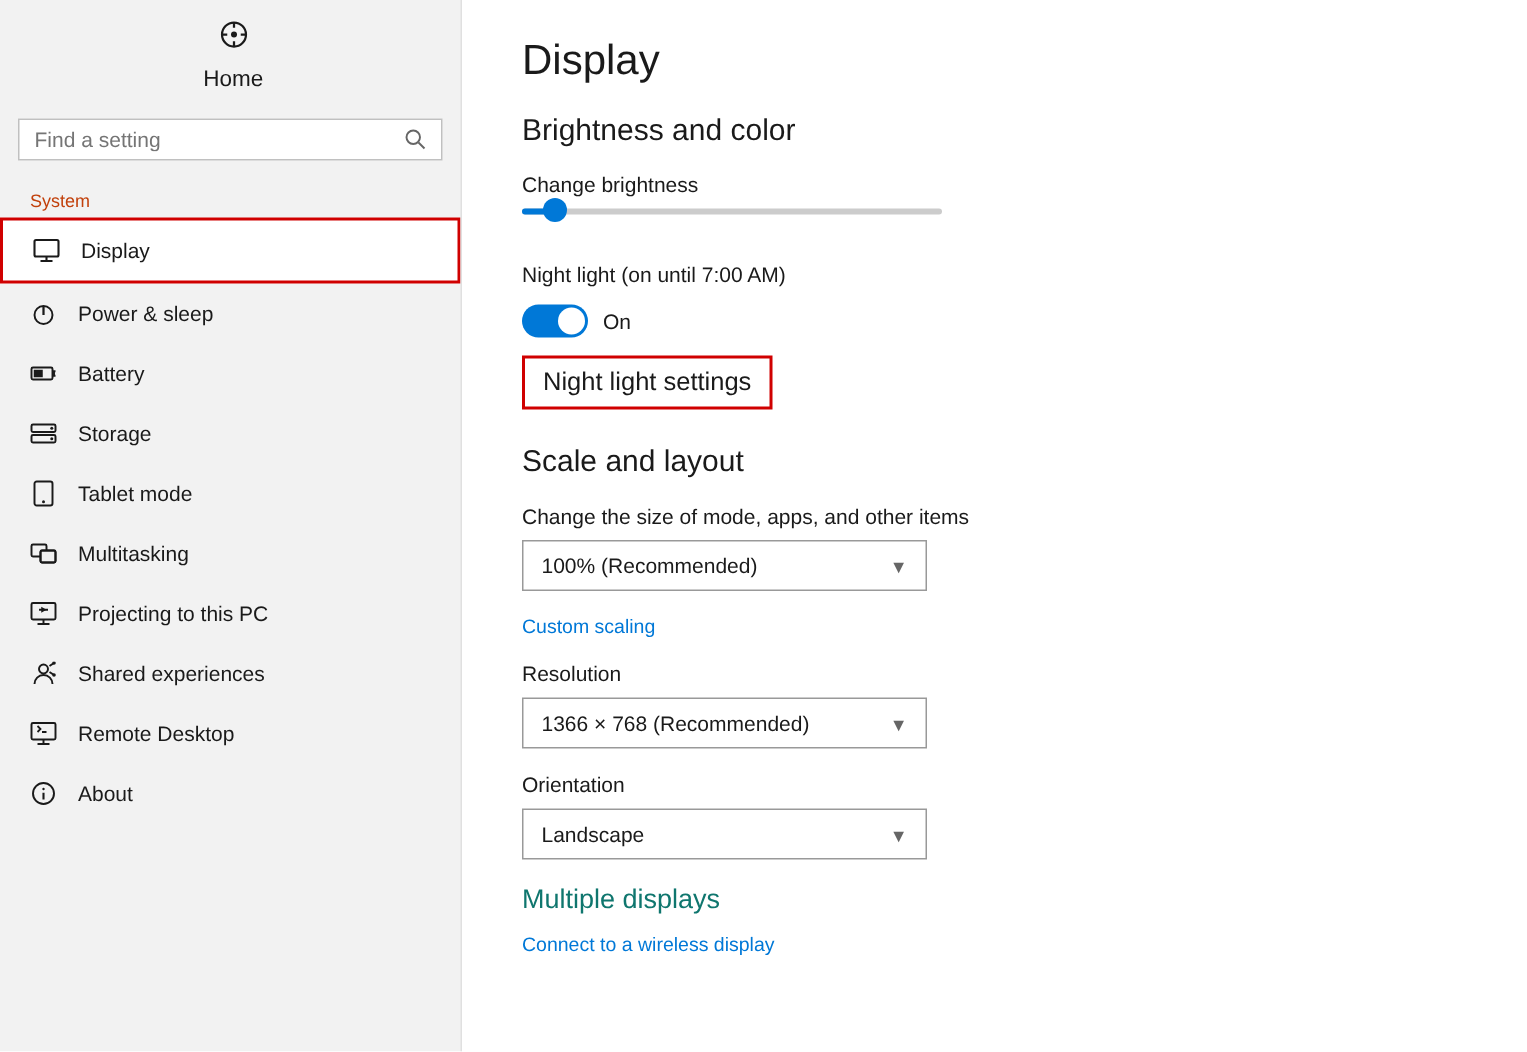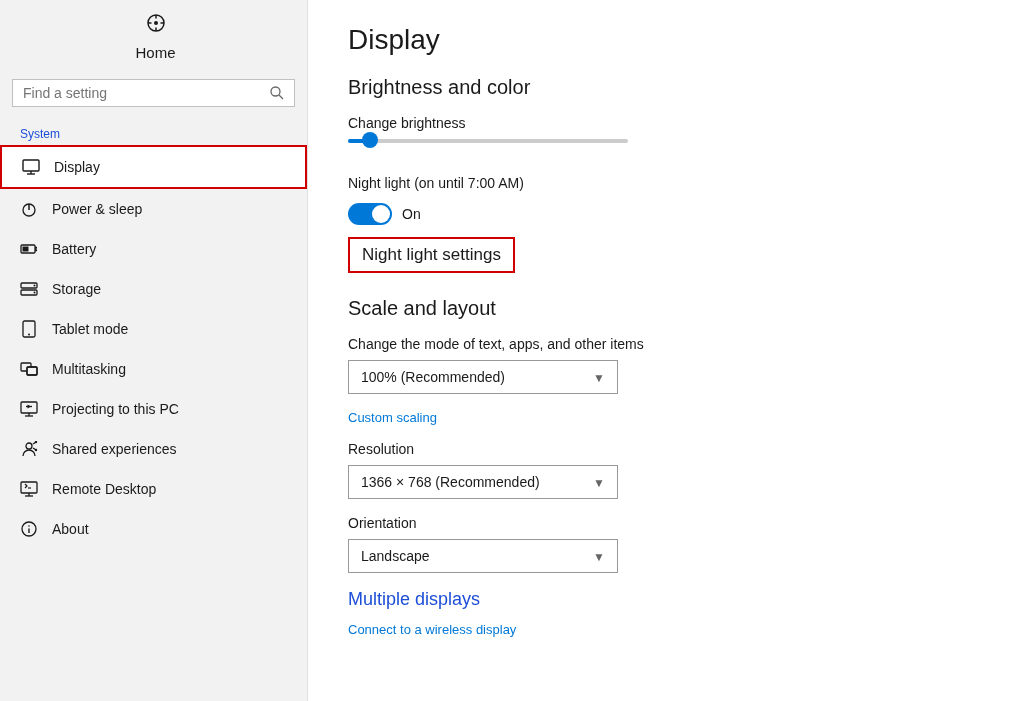--- a/index.html
+++ b/index.html
@@ -53,21 +53,21 @@
       color: #6d28d9;
     }
     .search-icon-svg {
       color: #666;
       font-size: 14px;
     }
 
     .section-label {
       padding: 8px 20px 4px 20px;
       font-size: 12px;
-      color: #1d4ed8;
+      color: #c2410c;
       text-transform: none;
       font-weight: 400;
     }
 
     .nav-item {
       display: flex;
       align-items: center;
       gap: 14px;
       padding: 11px 16px 11px 20px;
       cursor: pointer;
@@ -220,21 +220,21 @@
       color: #0078d7;
       cursor: pointer;
       margin-bottom: 16px;
     }
 
     .multiple-displays-title {
       font-size: 18px;
       font-weight: 400;
       margin-bottom: 12px;
       margin-top: 8px;
-      color: #1d4ed8;
+      color: #0f766e;
     }
 
     .connect-display {
       font-size: 13px;
       color: #0078d7;
       cursor: pointer;
     }
 
     
     svg { display: block; }
@@ -419,21 +419,21 @@
 
   
   <button class="night-light-settings-btn">
     <span>Night light settings</span>
   </button>
 
   
   <h2 class="section-title">Scale and layout</h2>
 
   <div class="dropdown-container">
-    <div class="setting-label">Change the mode of text, apps, and other items</div>
+    <div class="setting-label">Change the size of mode, apps, and other items</div>
     <div class="dropdown">
       <span>100% (Recommended)</span>
       <span class="dropdown-chevron">▼</span>
     </div>
   </div>
 
   <div class="custom-scaling">Custom scaling</div>
 
   <div class="dropdown-container">
     <div class="setting-label">Resolution</div>

